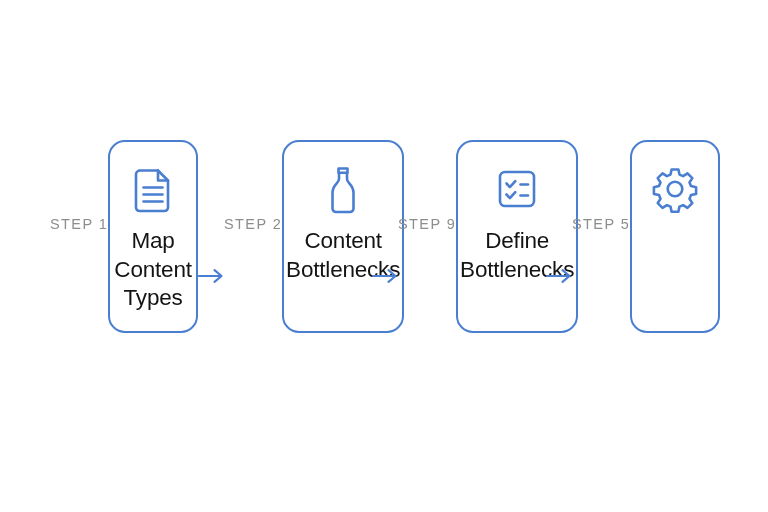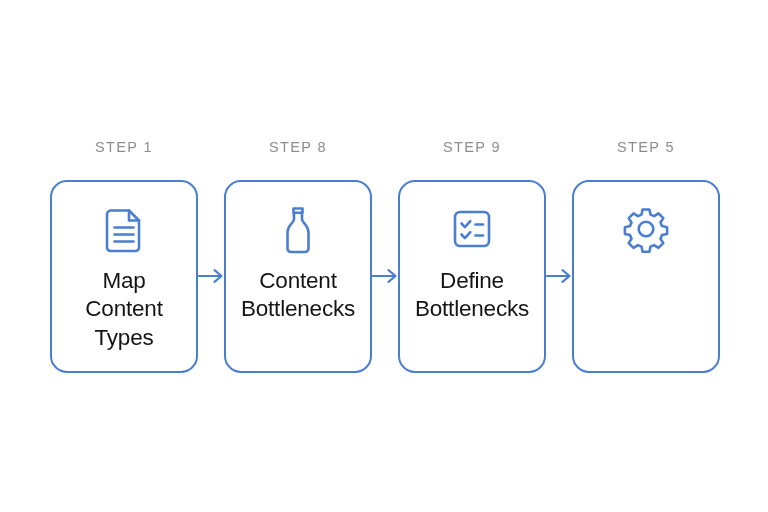--- a/index.html
+++ b/index.html
@@ -29,21 +29,20 @@
     height: 240px;
     display: flex;
     flex-direction: row;
     align-items: flex-start;
     justify-content: space-between;
   }
 
   .step {
     width: 148px;
     display: flex;
-    flex-direction: column;
     align-items: center;
     flex: 0 0 auto;
   }
 
   .step-label {
     font-size: 14.5px;
     letter-spacing: 1.4px;
     color: #8d8d8d;
     line-height: 1;
     margin-bottom: 25px;
@@ -121,21 +120,21 @@
     </div>
 
     <div class="arrow">
       <svg viewBox="0 0 26 20" width="26" height="20" fill="none" stroke="#4a7ed0" stroke-width="2.2" stroke-linecap="round" stroke-linejoin="round">
         <path d="M1 10h22"></path>
         <path d="M16.5 4.2 23.5 10l-7 5.8"></path>
       </svg>
     </div>
 
     <div class="step">
-      <div class="step-label">STEP 8</div>
+      <div class="step-label">STEP 2</div>
       <div class="card">
         <span class="card-icon">
           <svg viewBox="0 0 52 52" width="52" height="52" fill="none" stroke="#4a7ed0" stroke-width="2.6" stroke-linecap="round" stroke-linejoin="round">
             <path d="M21.5 5.5h9v4.2h-9z"></path>
             <path d="M22 9.7v6.4c0 1.6-.7 2.6-2.1 4.1-2.6 2.8-4.4 5.6-4.4 9.4v15.9a3.5 3.5 0 0 0 3.5 3.5h14a3.5 3.5 0 0 0 3.5-3.5V29.6c0-3.8-1.8-6.6-4.4-9.4-1.4-1.5-2.1-2.5-2.1-4.1V9.7"></path>
           </svg>
         </span>
         <div class="card-title">Content
 Bottlenecks</div>
       </div>

